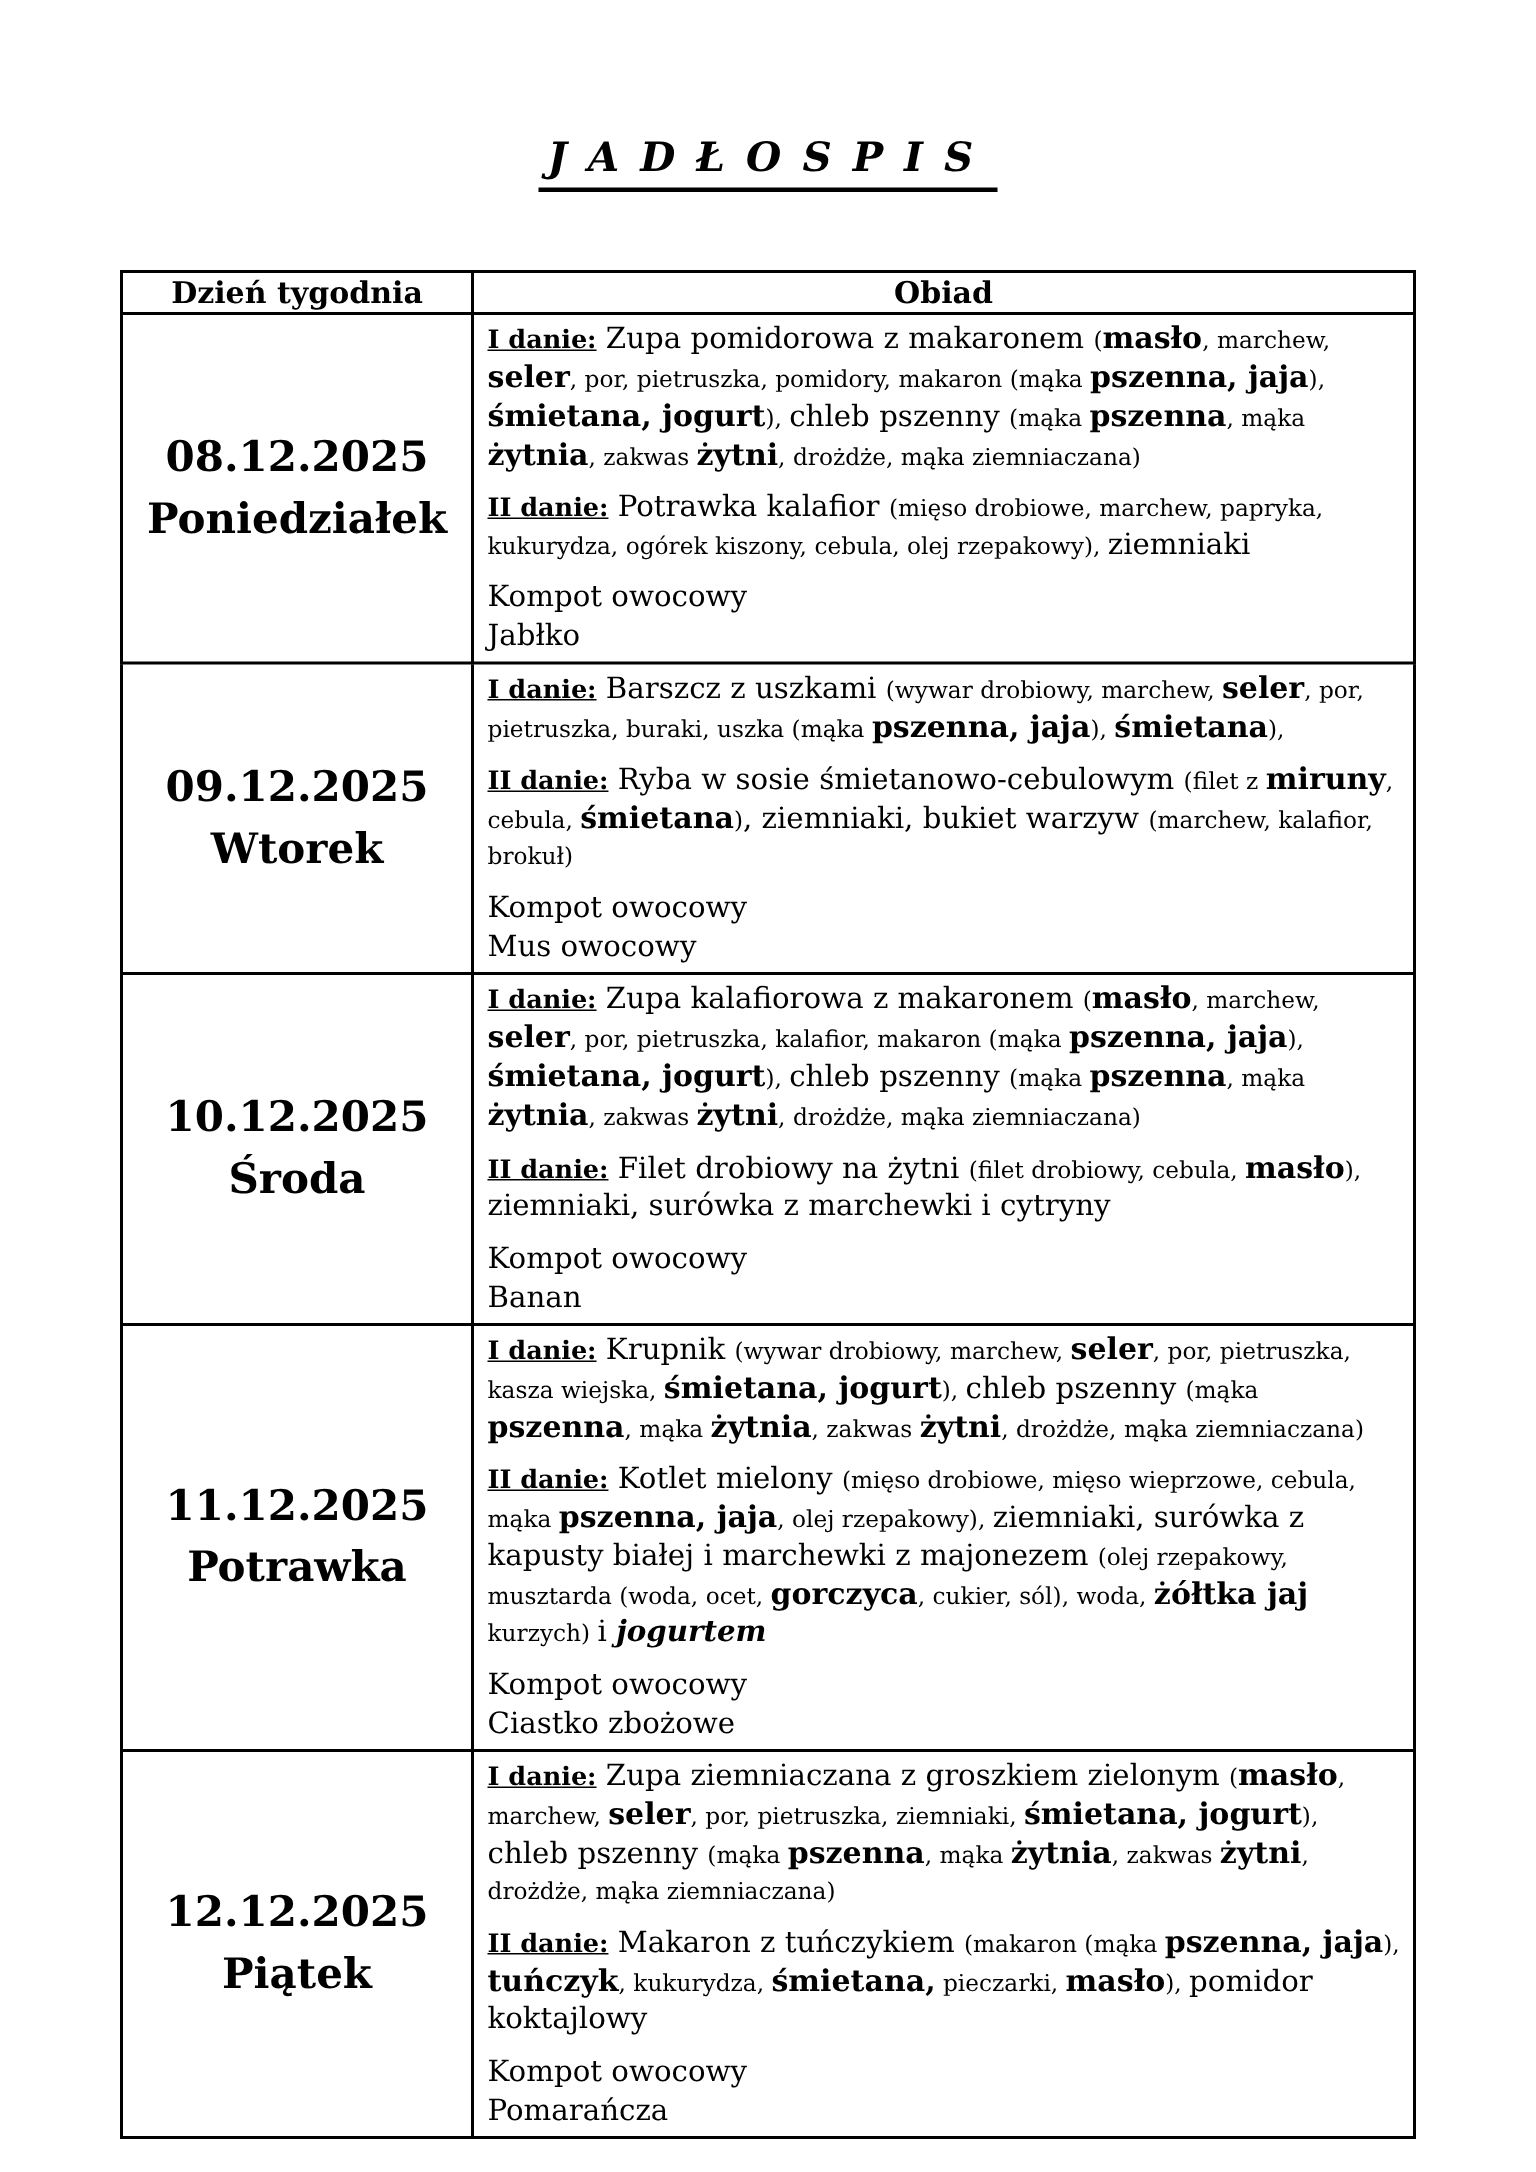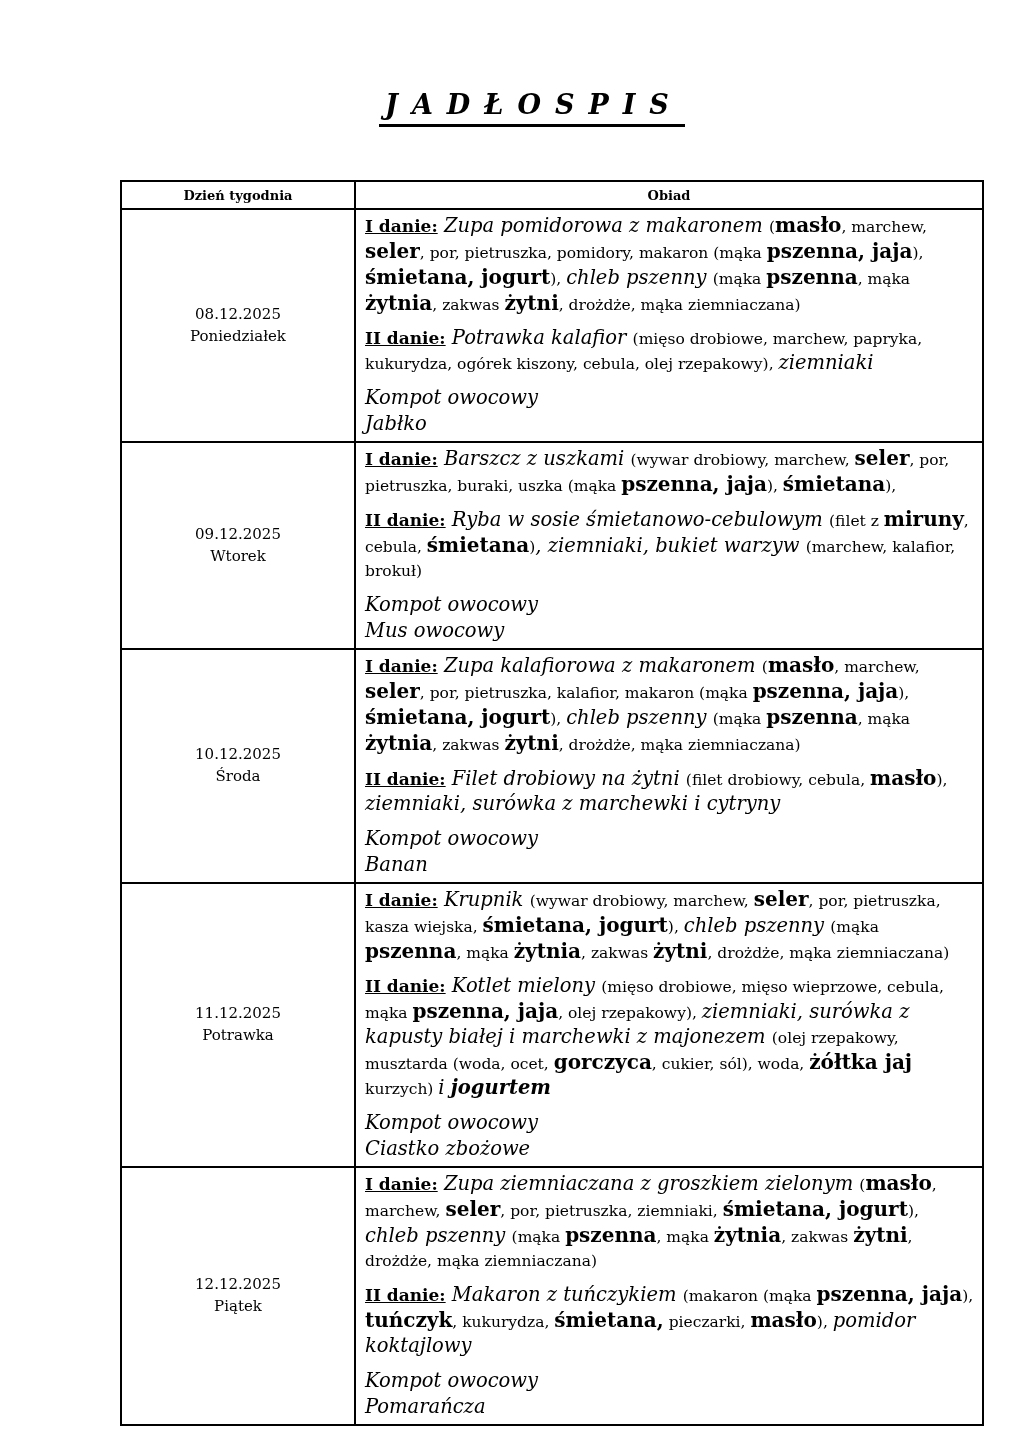--- a/index.html
+++ b/index.html
@@ -2,21 +2,21 @@
 <html><head>
 <meta charset="utf-8">
 <style>
   html, body { margin: 0; padding: 0; }
   body {
     width: 1024px; height: 1448px;
     background: #ffffff; color: #000000;
     font-family: "DejaVu Serif", serif;
     position: relative; overflow: hidden;
   }
-  .page { position: absolute; inset: 0; margin-left: 40px; }
+  .page { position: absolute; inset: 0; }
 
   .title {
     position: absolute; top: 84px; left: 0; width: 100%;
     text-align: center; margin: 0;
   }
   .title-text {
     display: inline-block;
     font-size: 27px; font-weight: bold; font-style: italic;
     letter-spacing: 14px;
     border-bottom: 3px solid #000;
@@ -26,47 +26,47 @@
   table.menu-table {
     position: absolute; top: 180px; left: 80px;
     width: 864px; border-collapse: collapse;
     table-layout: fixed;
   }
   .menu-table th, .menu-table td {
     border: 2px solid #000;
   }
   .menu-table thead tr { height: 28px; }
   .menu-table th {
-    font-size: 13px; font-weight: bold; text-align: center;
+    font-size: 20px; font-weight: bold; text-align: center;
     padding: 1px 2px;
   }
   th.day-col { width: 228px; }
 
   tr.r1 { height: 214px; }
   tr.r2 { height: 179px; }
   tr.r3 { height: 212px; }
   tr.r4 { height: 260px; }
   tr.r5 { height: 239px; }
 
   td.day-cell {
     text-align: center; vertical-align: middle;
-    font-weight: normal; font-size: 15px; line-height: 1.45;
+    font-weight: bold; font-size: 28px; line-height: 1.45;
   }
   td.menu-cell {
     vertical-align: top;
     padding: 3px 8px 4px 9px;
   }
   .para { margin: 0 0 9px 0; line-height: 24px; }
   .line { margin: 0; line-height: 25px; }
 
   
   .r-label   { font-weight: bold; text-decoration: underline; font-size: 17px; }
   .r-plain   { font-size: 15.5px; }
   .r-bold    { font-weight: bold; font-size: 20px; }
-  .r-dish    { font-style: italic; font-size: 19.5px; }
+  .r-dish    { font-size: 19.5px; }
   .r-dishbold{ font-style: italic; font-weight: bold; font-size: 19.5px; }
 
   .footer {
     position: absolute; top: 1368px; left: 116px;
     font-family: "DejaVu Sans", "Liberation Sans", sans-serif;
     font-size: 12.5px; margin: 0; line-height: 1.3;
   }
   .r-fplain  { font-style: normal; }
   .r-fitalic { font-style: italic; }
 </style>

